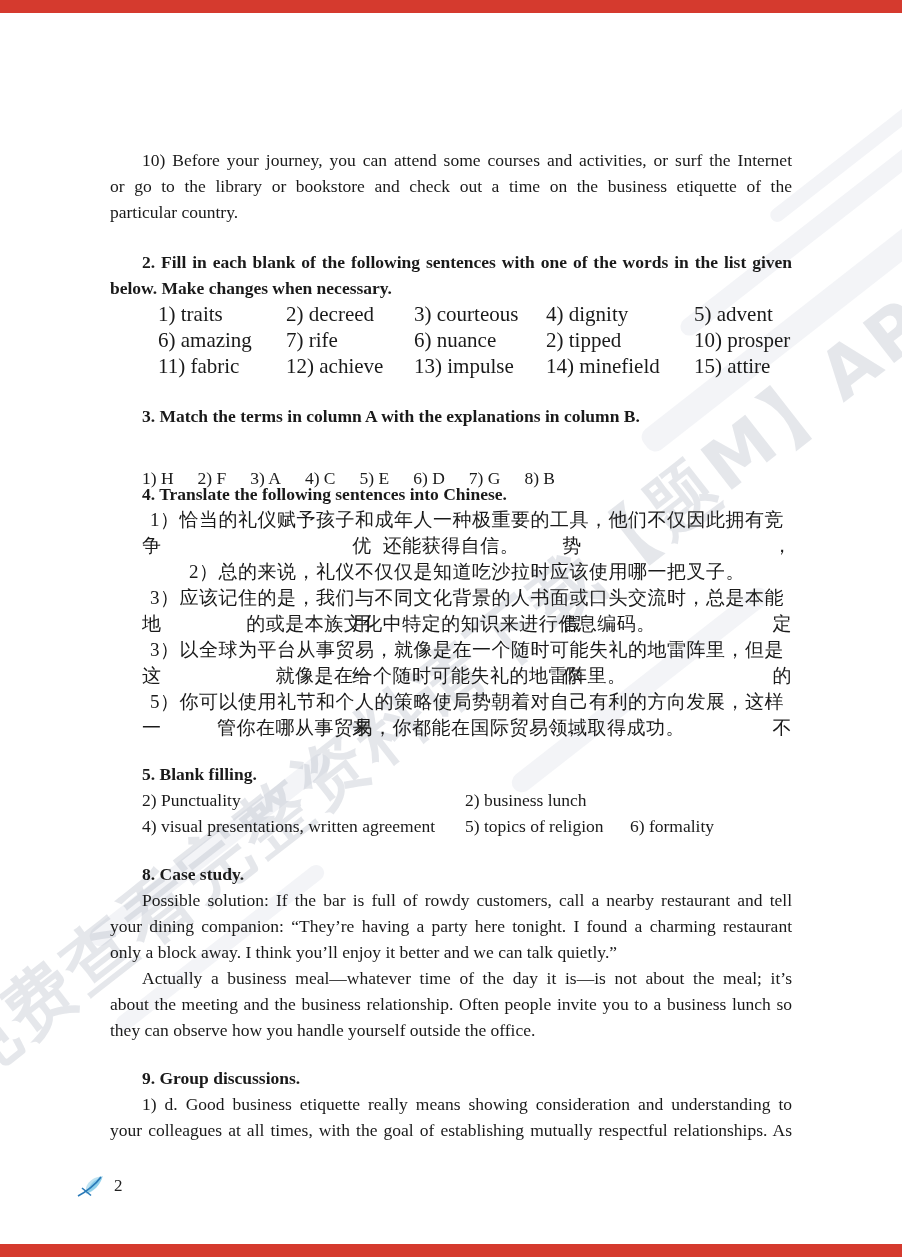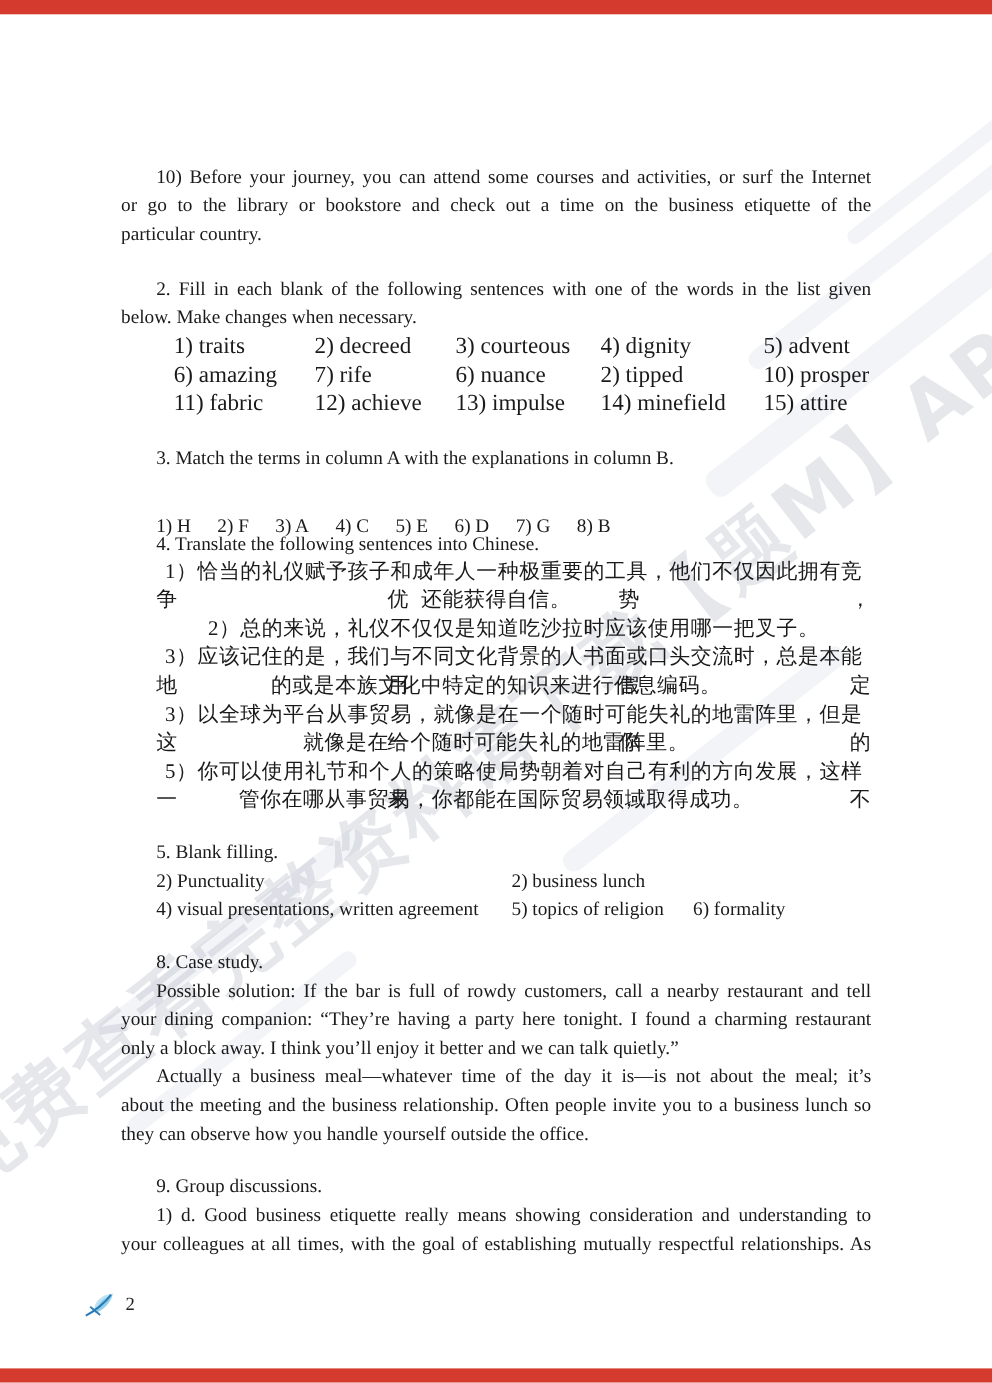--- a/index.html
+++ b/index.html
@@ -14,21 +14,21 @@
   .wm-text{left:-180px;top:630px;width:1270px;text-align:center;white-space:nowrap;
            font-family:"DejaVu Sans","Liberation Sans",sans-serif;font-weight:bold;
            font-size:70px;letter-spacing:4px;color:rgba(154,163,178,0.26);
            transform:rotate(-38deg);}
   .wm-bar{background:rgba(170,180,195,0.14);transform:rotate(-38deg);border-radius:10px;}
   
   .col{position:absolute;left:110px;width:682px;z-index:1;}
   .ln{position:absolute;left:0;width:682px;height:26px;line-height:26px;font-size:17.5px;}
   .ind{padding-left:32px;width:650px;}
   .j{text-align:justify;text-align-last:justify;}
-  .b{font-weight:normal;}
+  .b{font-weight:bold;}
   .cn{font-size:19px;letter-spacing:0.5px;text-align:center;}
   .wgrid{position:absolute;left:16px;width:682px;height:26px;line-height:26px;font-size:21px;
          display:grid;grid-template-columns:128px 128px 132px 148px 1fr;padding-left:32px;box-sizing:border-box;}
   .bgrid{position:absolute;left:0;width:682px;height:26px;line-height:26px;font-size:17.5px;
          display:grid;grid-template-columns:323px 165px 1fr;padding-left:32px;box-sizing:border-box;}
   .ansrow{position:absolute;left:0;width:682px;height:26px;line-height:26px;font-size:17.5px;
           display:flex;gap:24px;padding-left:32px;box-sizing:border-box;margin-top:36px;}
   .footer{position:absolute;left:76px;top:1172px;height:28px;display:flex;align-items:center;gap:8px;z-index:1;}
   .pagenum{font-size:17px;color:#222;}
 </style>

